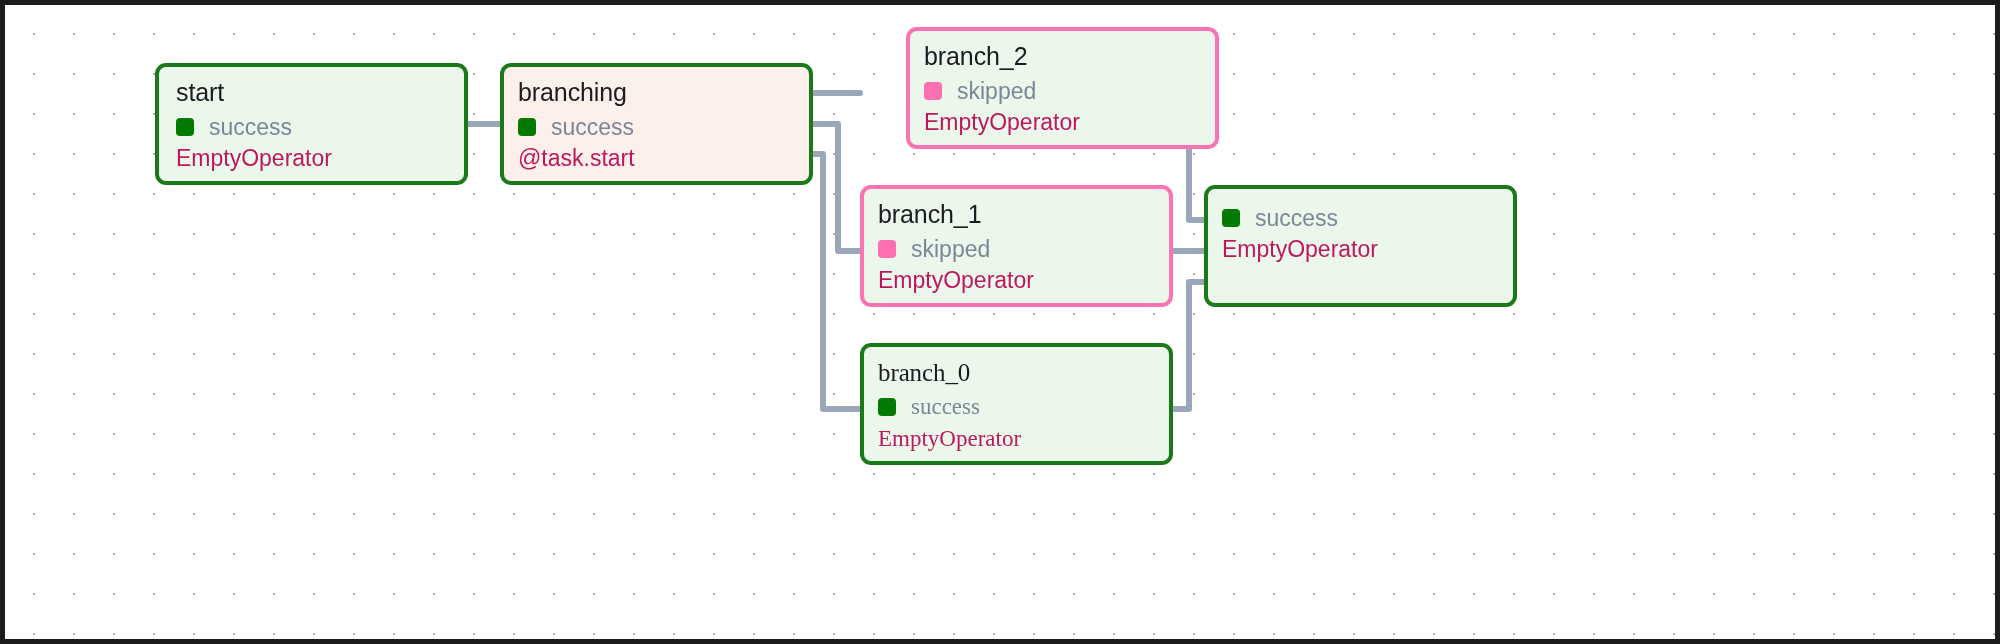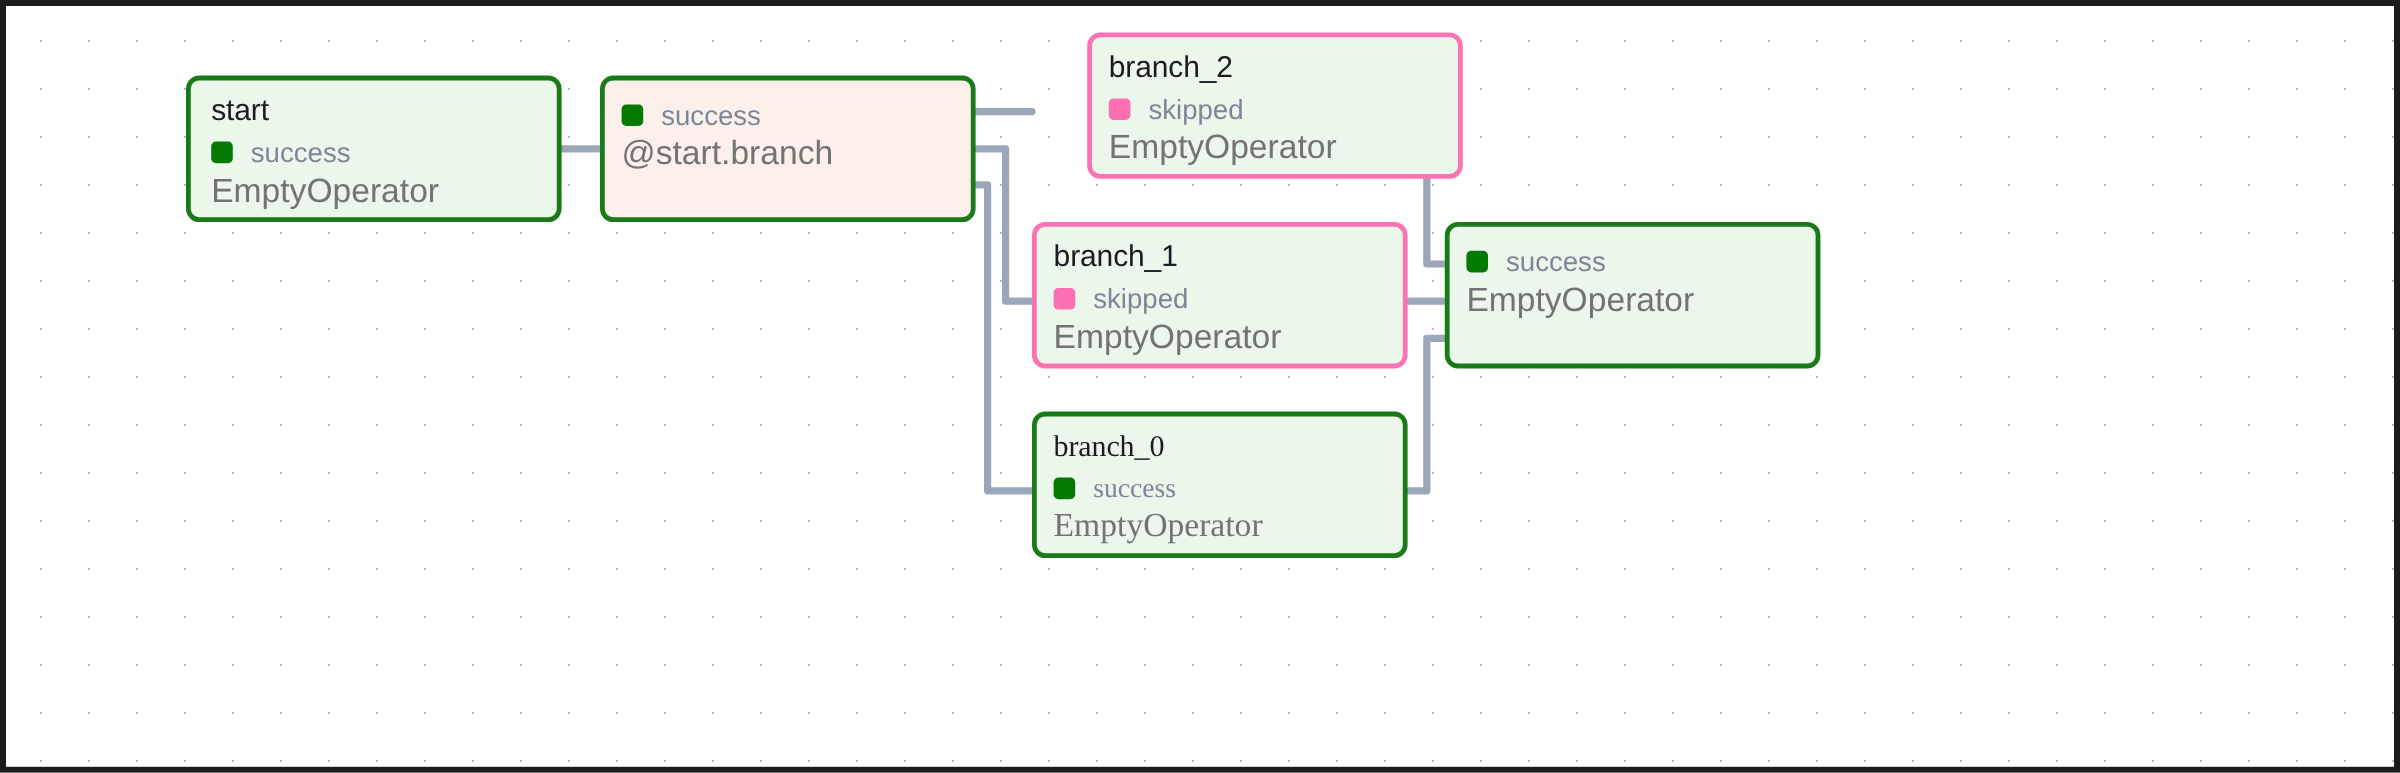--- a/index.html
+++ b/index.html
@@ -59,23 +59,23 @@
   }
   .state-label {
     font-size: 23px;
     line-height: 28px;
     color: #7b8699;
     margin-left: 15px;
     white-space: nowrap;
     text-align: center;
   }
   .node-operator {
-    font-size: 28px;
+    font-size: 23px;
     line-height: 29px;
-    color: #737373;
+    color: #be185d;
     margin-top: 3px;
     white-space: nowrap;
   }
 </style>
 </head>
 <body>
 
 <div id="canvas">
 
   <svg id="edges" viewBox="0 0 2000 644" width="2000" height="644" xmlns="http://www.w3.org/2000/svg">
@@ -91,25 +91,26 @@
   <div id="node-layer">
       <div class="node" style="left: 150px; top: 58px; width: 313px; height: 122px; background: rgb(236, 247, 236); border: 4px solid rgb(26, 122, 26); padding-left: 17px;">
         <div class="node-title">start</div>
         <div class="node-state-row">
           <span class="state-swatch" style="background: rgb(4, 122, 4);"></span>
           <span class="state-label">success</span>
         </div>
         <div class="node-operator">EmptyOperator</div>
       </div>
       <div class="node" style="left: 495px; top: 58px; width: 313px; height: 122px; background: rgb(253, 240, 234); border: 4px solid rgb(26, 122, 26);">
+        <div class="node-title">branching</div>
         <div class="node-state-row">
           <span class="state-swatch" style="background: rgb(4, 122, 4);"></span>
           <span class="state-label">success</span>
         </div>
-        <div class="node-operator">@start.branch</div>
+        <div class="node-operator">@task.start</div>
       </div>
       <div class="node" style="left: 855px; top: 22px; width: 313px; height: 122px; background: rgb(236, 247, 236); border: 4px solid rgb(250, 116, 180); margin-left: 46px;">
         <div class="node-title">branch_2</div>
         <div class="node-state-row">
           <span class="state-swatch" style="background: rgb(252, 111, 176);"></span>
           <span class="state-label">skipped</span>
         </div>
         <div class="node-operator">EmptyOperator</div>
       </div>
       <div class="node" style="left: 855px; top: 180px; width: 313px; height: 122px; background: rgb(236, 247, 236); border: 4px solid rgb(250, 116, 180);">

